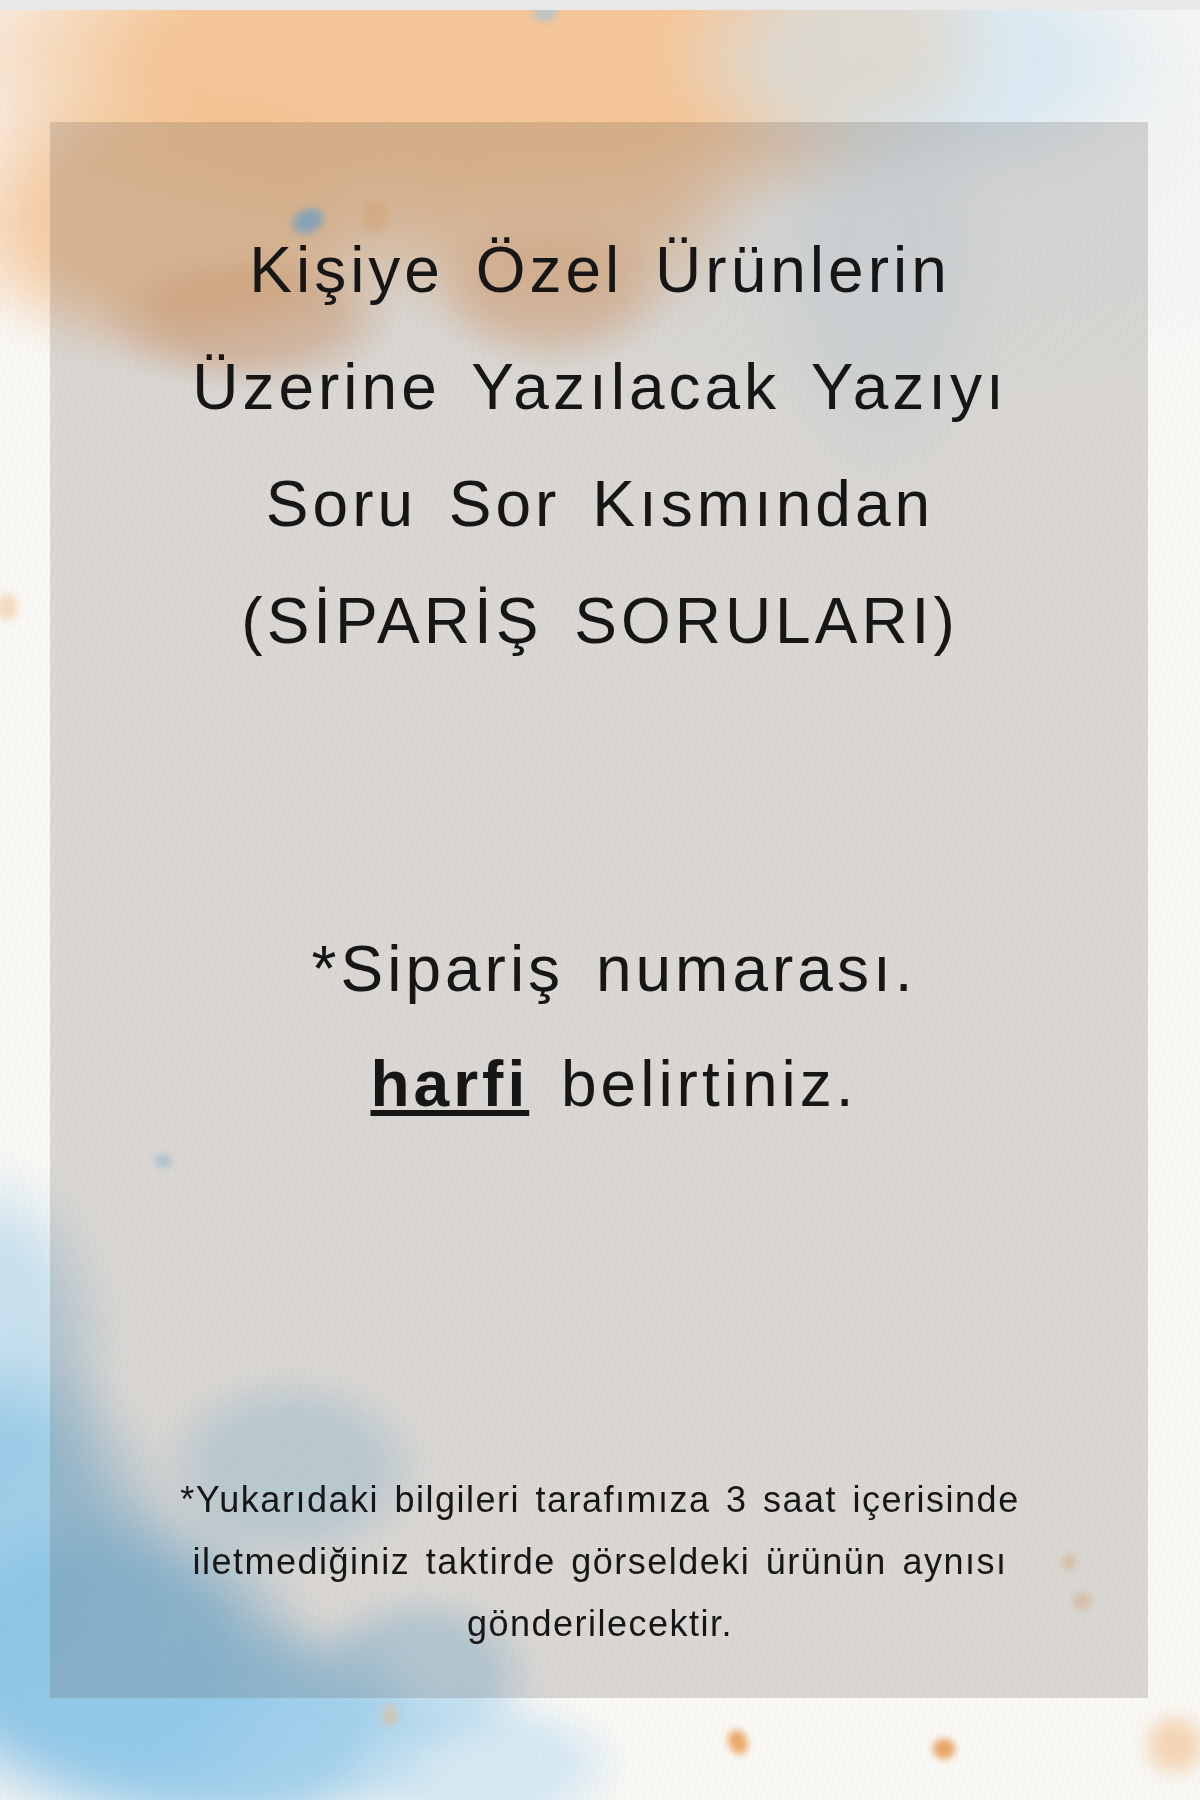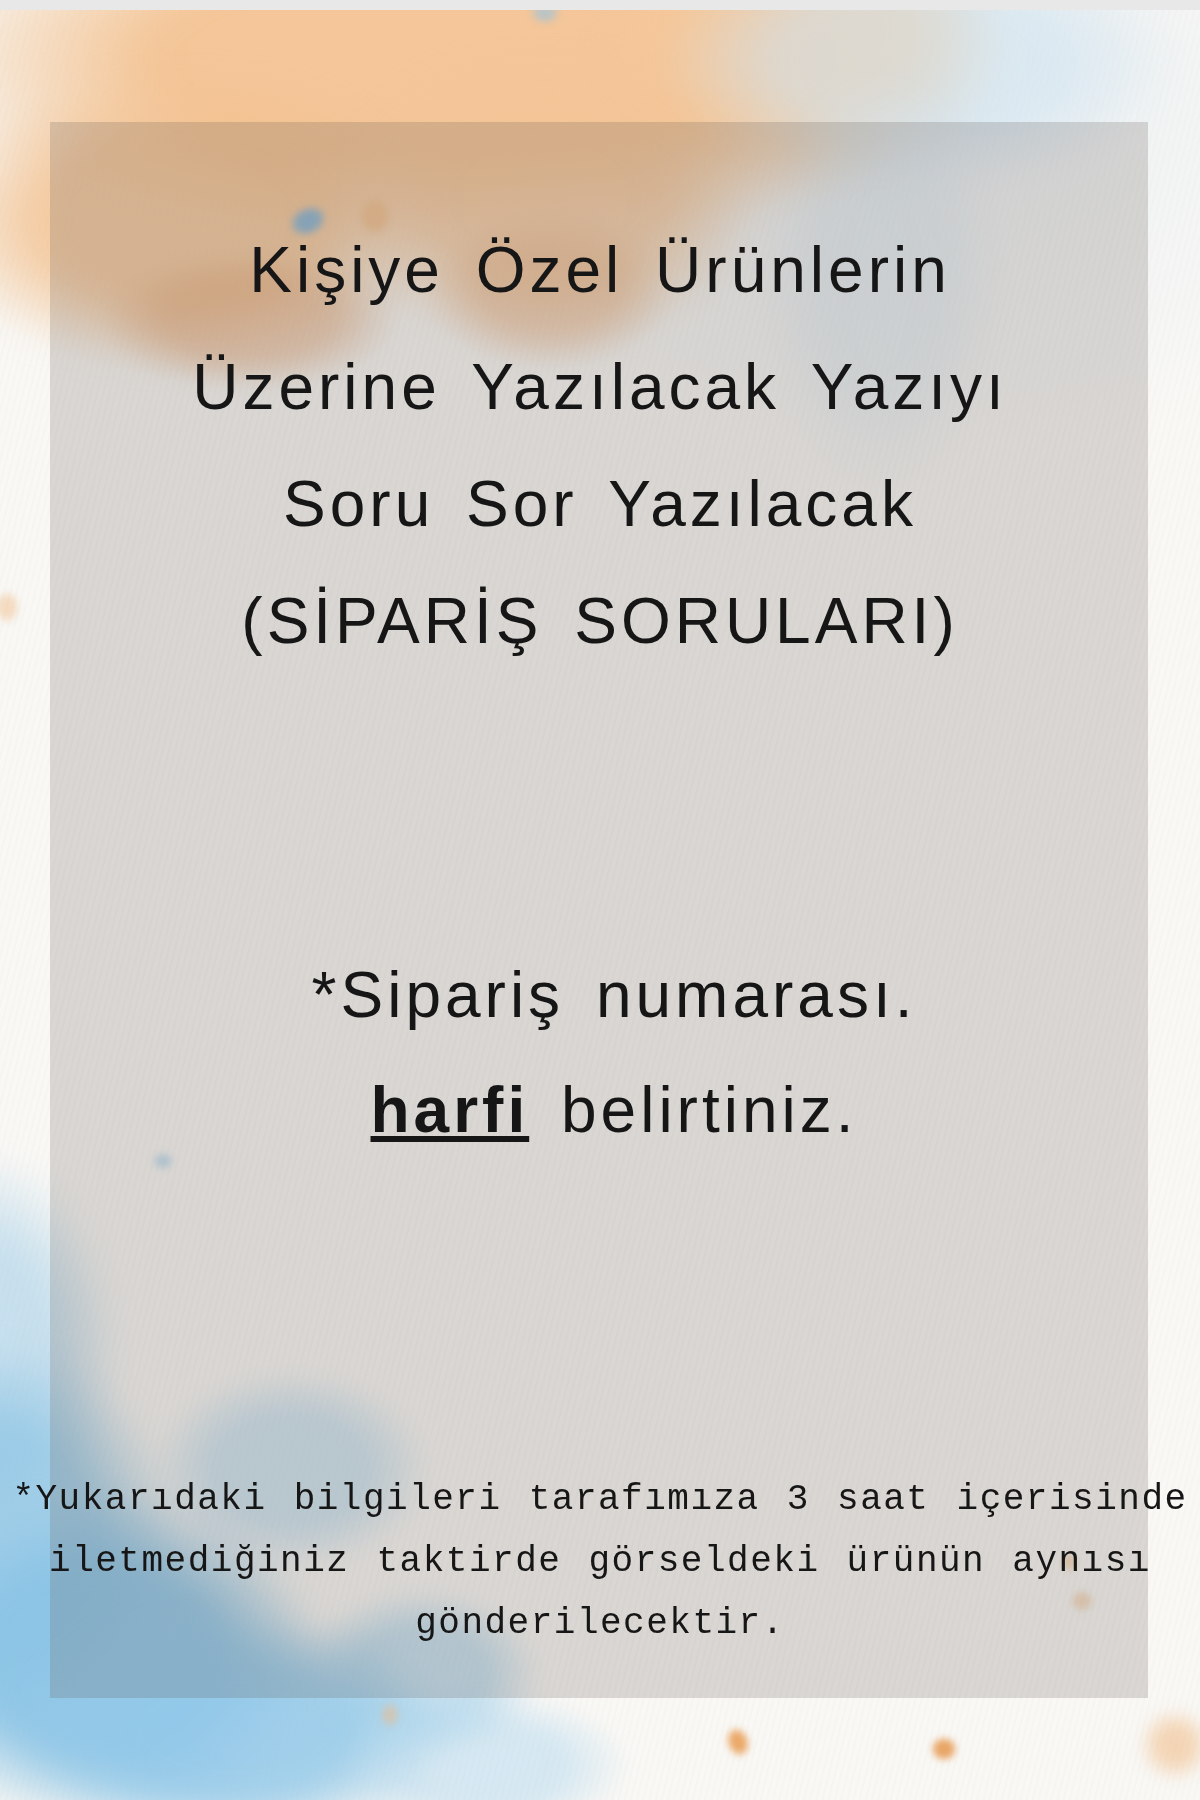--- a/index.html
+++ b/index.html
@@ -38,29 +38,29 @@
     color:var(--color-text,#161616);
     text-align:center;
   }
   .content p{margin:0;}
   .heading{
     position:absolute;left:0;right:0;top:202px;
     font-size:64px;line-height:117px;
     letter-spacing:4px;word-spacing:10px;
   }
   .bullets{
-    position:absolute;left:0;right:0;top:928px;
+    position:absolute;left:0;right:0;top:902px;
     font-size:64px;line-height:115px;
     letter-spacing:4px;word-spacing:10px;padding-left:28px;
   }
   .bullets strong{font-weight:700;text-decoration:underline;}
   .note{
     position:absolute;left:0;right:0;top:1459px;
     font-size:36px;line-height:62px;
-    letter-spacing:1.5px;word-spacing:4px;font-family:Liberation Mono, monospace;
+    letter-spacing:1.5px;word-spacing:4px;
   }
 </style>
 </head>
 <body>
 
 <div class="canvas">
 
   <div class="blob b-lg" style="left:-100px;top:-140px;width:1120px;height:380px;--c:rgba(243,195,147,.95);"></div>
   <div class="blob b-lg" style="left:-80px;top:60px;width:520px;height:300px;--c:rgba(242,192,142,.8);"></div>
   <div class="blob b-lg" style="left:330px;top:40px;width:430px;height:300px;--c:rgba(243,196,150,.7);"></div>
@@ -91,21 +91,21 @@
   <div class="blob b-sm" style="left:1070px;top:1580px;width:24px;height:22px;--c:rgba(240,190,140,.5);"></div>
   <div class="blob b-sm" style="left:380px;top:1692px;width:20px;height:26px;--c:rgba(238,185,135,.5);"></div>
 
   <div class="panel"></div>
 
   <div class="content">
 
     <div class="heading">
       <p>Kişiye Özel Ürünlerin</p>
       <p>Üzerine Yazılacak Yazıyı</p>
-      <p>Soru Sor Yazılacak</p>
+      <p>Soru Sor Kısmından</p>
       <p>(SİPARİŞ SORULARI)</p>
     </div>
 
     <div class="bullets">
       <p>*Sipariş numarası.</p>
       <p><strong>harfi</strong><span> belirtiniz.</span></p>
     </div>
 
     <div class="note">
       <p>*Yukarıdaki bilgileri tarafımıza 3 saat içerisinde</p>

